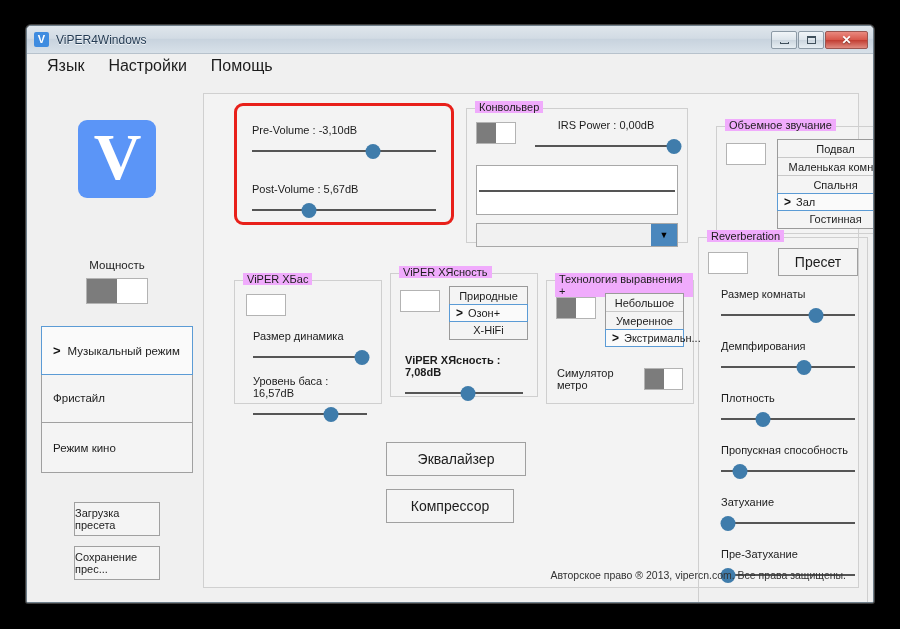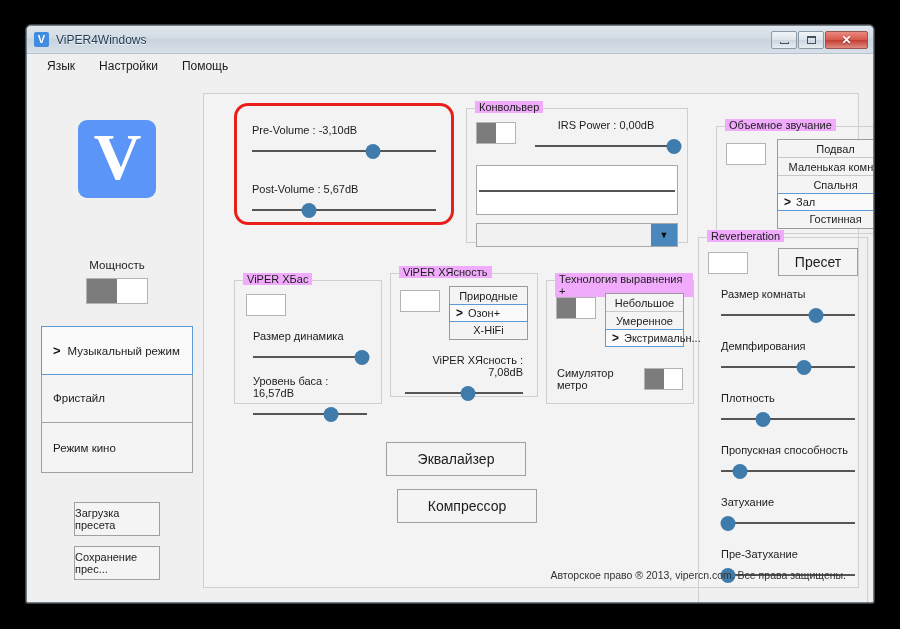--- a/index.html
+++ b/index.html
@@ -86,21 +86,21 @@
   .menubar {
     height: 24px;
     background: #f0f0f0;
     display: flex;
     align-items: center;
     padding-left: 10px;
     gap: 4px;
     border-bottom: 1px solid #f0f0f0;
   }
   .menu-item {
-    font-size: 12px;
+    font-size: 16px;
     color: #1c1c1c;
     padding: 3px 10px;
   }
 
   
   .client {
     position: absolute;
     top: 53px; left: 0; right: 0; bottom: 0;
     background: #f0f0f0;
   }
@@ -228,21 +228,21 @@
     color: #1c1c1c;
     margin-bottom: 7px;
   }
 
   
   #vol-panel {
     position: absolute;
     left: 30px; top: 9px;
     width: 220px; height: 122px;
     border: 3px solid #e8201a;
-    border-radius: 14px;
+    border-radius: 9px;
     background: #f3f3f3;
   }
   #vol-panel .pad { padding: 18px 15px 0; }
 
   
   .listbox { border: 1px solid #9a9a9a; background: #f4f4f4; }
   .litem {
     height: 18px;
     display: flex; align-items: center;
     justify-content: center;
@@ -518,21 +518,21 @@
           </div>
           <div class="litem selected">
             <span class="arrow">&gt;</span>
             <span>Озон+</span>
           </div>
           <div class="litem">
             <span>X-HiFi</span>
           </div>
         </div>
         <div style="position:absolute; left:14px; right:14px; top:80px;">
-          <div class="slbl" style="text-align:right;">ViPER XЯсность : 7,08dB</div>
+          <div class="slbl" style="text-align:left;font-weight:bold;">ViPER XЯсность : 7,08dB</div>
           <div class="slider">
             <div class="track"></div>
             <div class="thumb" style="left:53%"></div>
           </div>
         </div>
       </div>
 
       <div class="group" style="left:342px; top:186px; width:148px; height:124px;">
         <div class="gtitle">Технология выравнения +</div>
         <div style="position:absolute; left:9px; top:16px;">
@@ -556,18 +556,18 @@
         <div style="position:absolute; left:10px; right:10px; top:86px; display:flex; align-items:center; justify-content:space-between;">
           <span class="slbl" style="margin:0;">Симулятор метро</span>
           <div class="toggle off" style="margin:0; width:40px; height:22px;">
             <div class="knob"></div>
             <div class="knob2"></div>
           </div>
         </div>
       </div>
 
       <div class="btn-wide" style="position:absolute; left:182px; top:348px; width:140px; height:34px;">Эквалайзер</div>
-      <div class="btn-wide" style="position:absolute; left:182px; top:395px; width:140px; height:34px;margin-left:11px;">Компрессор</div>
+      <div class="btn-wide" style="position:absolute; left:182px; top:395px; width:128px; height:34px;">Компрессор</div>
 
       <div class="footer">Авторское право ® 2013, vipercn.com. Все права защищены.</div>
     </div>
   </div>
 </div>
 
 </body></html>

